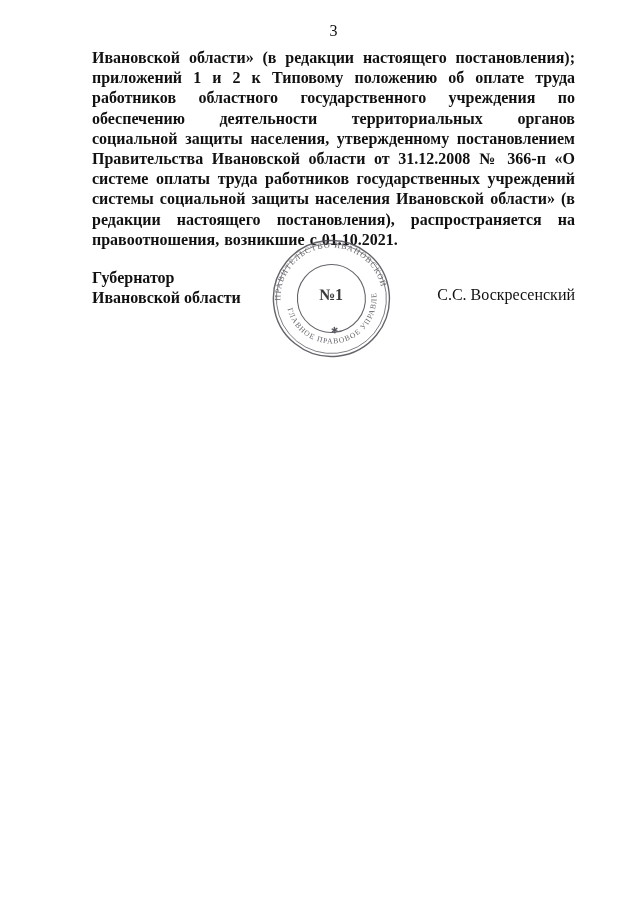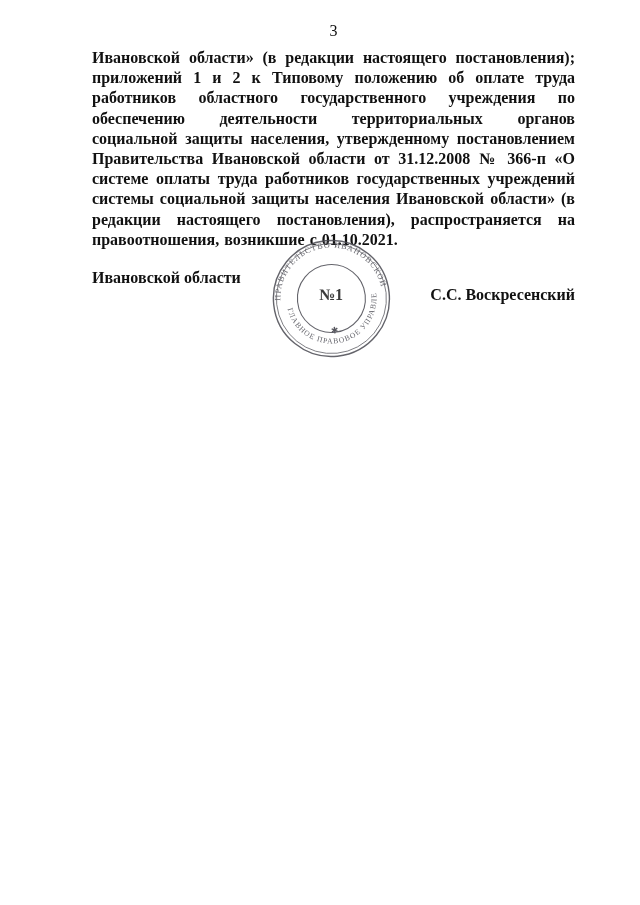--- a/index.html
+++ b/index.html
@@ -51,21 +51,21 @@
     top: 6px;
     font-weight: bold;
     font-size: 16px;
     line-height: 19.5px;
     white-space: nowrap;
   }
   .sig-right {
     position: absolute;
     right: 0;
     top: 24px;
-    font-weight: bold;
+    font-weight: normal;
     font-size: 16px;
     white-space: nowrap;
   }
   .stamp {
     position: absolute;
     left: 50%;
     top: 30px;
     width: 130px;
     height: 130px;
     transform: translate(-52%, -45%) rotate(-6deg);
@@ -102,20 +102,21 @@
 
 <div class="page">
 
   <div class="page-number">3</div>
 
   <p class="body-text">Ивановской области» (в редакции настоящего постановления); приложений 1 и 2 к Типовому положению об оплате труда работников областного государственного учреждения по обеспечению деятельности территориальных органов социальной защиты населения, утвержденному постановлением Правительства Ивановской области от 31.12.2008 № 366-п «О системе оплаты труда работников государственных учреждений системы социальной защиты населения Ивановской области» (в редакции настоящего постановления), распространяется на правоотношения, возникшие с 01.10.2021.</p>
 
   <div class="signature-row">
 
     <div class="sig-left">
+      <div>Губернатор</div>
       <div>Ивановской области</div>
     </div>
 
     <div class="stamp">
       <svg width="130" height="130" viewBox="0 0 130 130">
         <defs>
           <path id="arcTop" d="M 14,65 A 51,51 0 0 1 116,65"></path>
           <path id="arcBottom" d="M 20,65 A 45,45 0 0 0 110,65"></path>
         </defs>
         <circle cx="65" cy="65" r="58" fill="none" stroke="#4a4a52" stroke-width="1.4"></circle>

